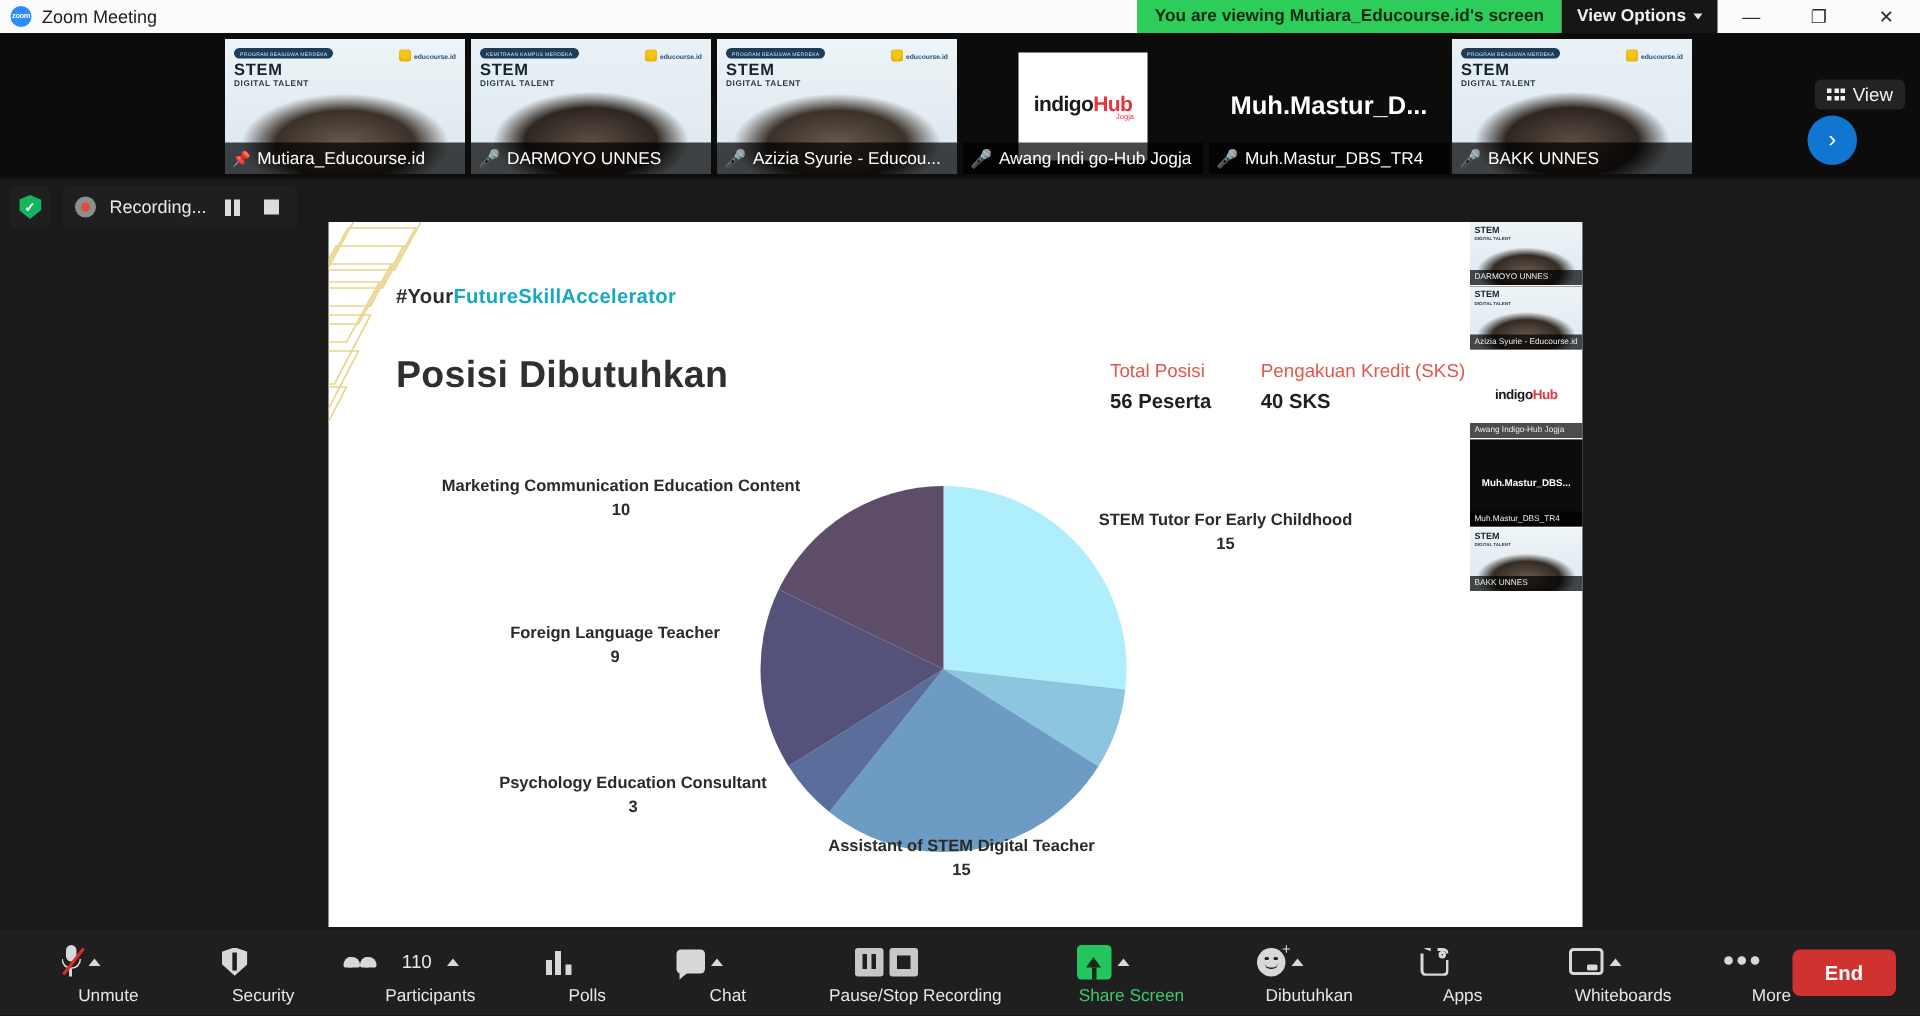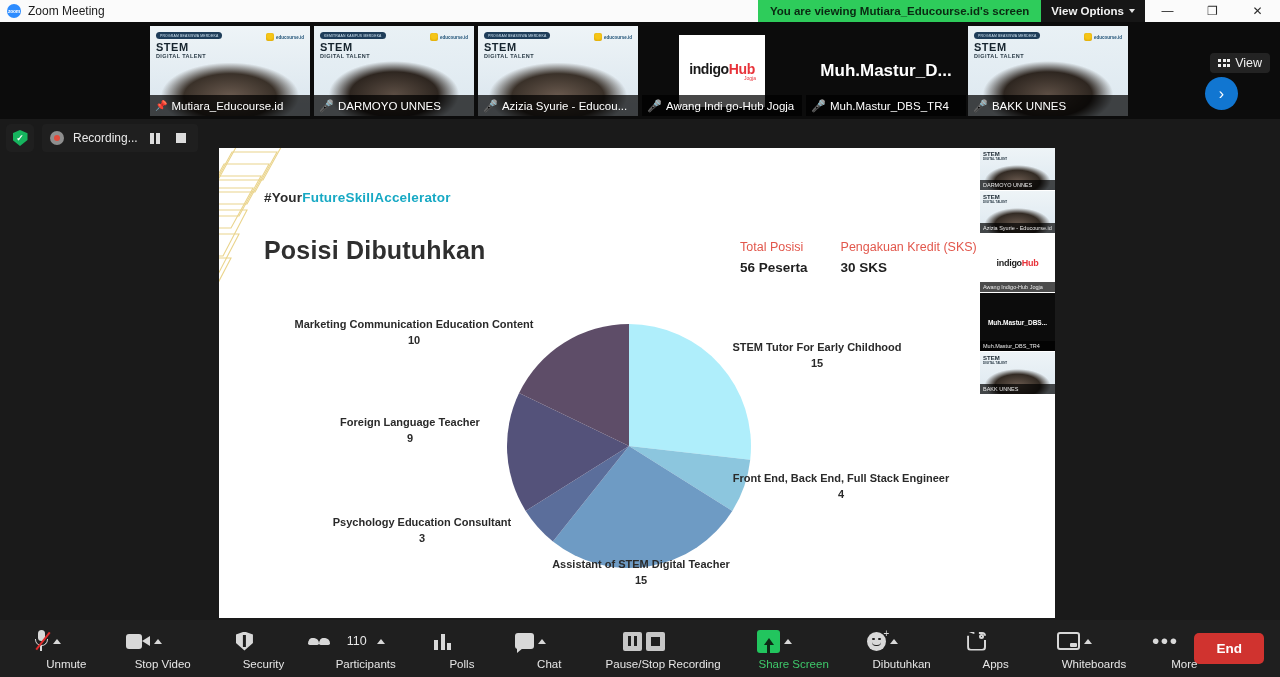--- a/index.html
+++ b/index.html
@@ -410,21 +410,21 @@
 
     <div class="slide-title">Posisi Dibutuhkan</div>
 
     <div class="stats">
       <div>
         <div class="stat-k">Total Posisi</div>
         <div class="stat-v">56 Peserta</div>
       </div>
       <div>
         <div class="stat-k">Pengakuan Kredit (SKS)</div>
-        <div class="stat-v">30 SKS</div>
+        <div class="stat-v">40 SKS</div>
       </div>
     </div>
 
     <div class="chart-wrap">
       <svg class="pie-svg" id="pie" width="248" height="248" viewBox="0 0 248 248">
           <path d="M 124 124 L 124.00 2.00 A 122 122 0 0 1 245.23 137.66 Z" fill="#AFEEFB"></path>
           <path d="M 124 124 L 245.23 137.66 A 122 122 0 0 1 227.30 188.91 Z" fill="#8CC6DE"></path>
           <path d="M 124 124 L 227.30 188.91 A 122 122 0 0 1 47.93 219.38 Z" fill="#6E9BC4"></path>
           <path d="M 124 124 L 47.93 219.38 A 122 122 0 0 1 20.70 188.91 Z" fill="#5B6E9B"></path>
           <path d="M 124 124 L 20.70 188.91 A 122 122 0 0 1 14.08 71.07 Z" fill="#54527A"></path>
@@ -449,24 +449,20 @@
       <div class="pie-label" id="lbl-assistant" style="left:272px; top:259px; width:300px;">
         <span>Assistant of STEM Digital Teacher</span>
         <span class="val">15</span>
       </div>
 
       <div class="pie-label" id="lbl-stem" style="left:448px; top:42px; width:300px;">
         <span>STEM Tutor For Early Childhood</span>
         <span class="val">15</span>
       </div>
 
-      <div class="pie-label" id="lbl-front" style="left:472px; top:173px; width:300px;">
-        <span>Front End, Back End, Full Stack Engineer</span>
-        <span class="val">4</span>
-      </div>
     </div>
   </div>
 
   <div class="sidestrip">
     <div class="side-cell">
       <div class="side-bg"></div>
       <div class="side-stem">
         <div class="a">STEM</div>
         <div class="b">DIGITAL TALENT</div>
       </div>
@@ -509,30 +505,20 @@
           <i class="cap"></i>
             <i class="arc"></i>
             <i class="stem"></i>
             <i class="slash"></i>
         </span>
         <span class="chev"></span>
       </div>
       <div class="tb-lbl">Unmute</div>
     </div>
 
-    <div class="tb-item" style="margin-left:22px">
-      <div class="tb-icons">
-        <span class="ic-cam">
-            <i class="body"></i>
-            <i class="lens"></i>
-          </span>
-        <span class="chev"></span>
-      </div>
-      <div class="tb-lbl">Stop Video</div>
-    </div>
 
     <div class="tb-item" style="margin-left:26px">
       <div class="tb-icons">
         <span class="ic-shield"></span>
       </div>
       <div class="tb-lbl">Security</div>
     </div>
 
     <div class="tb-item" style="margin-left:26px">
       <div class="tb-icons">

